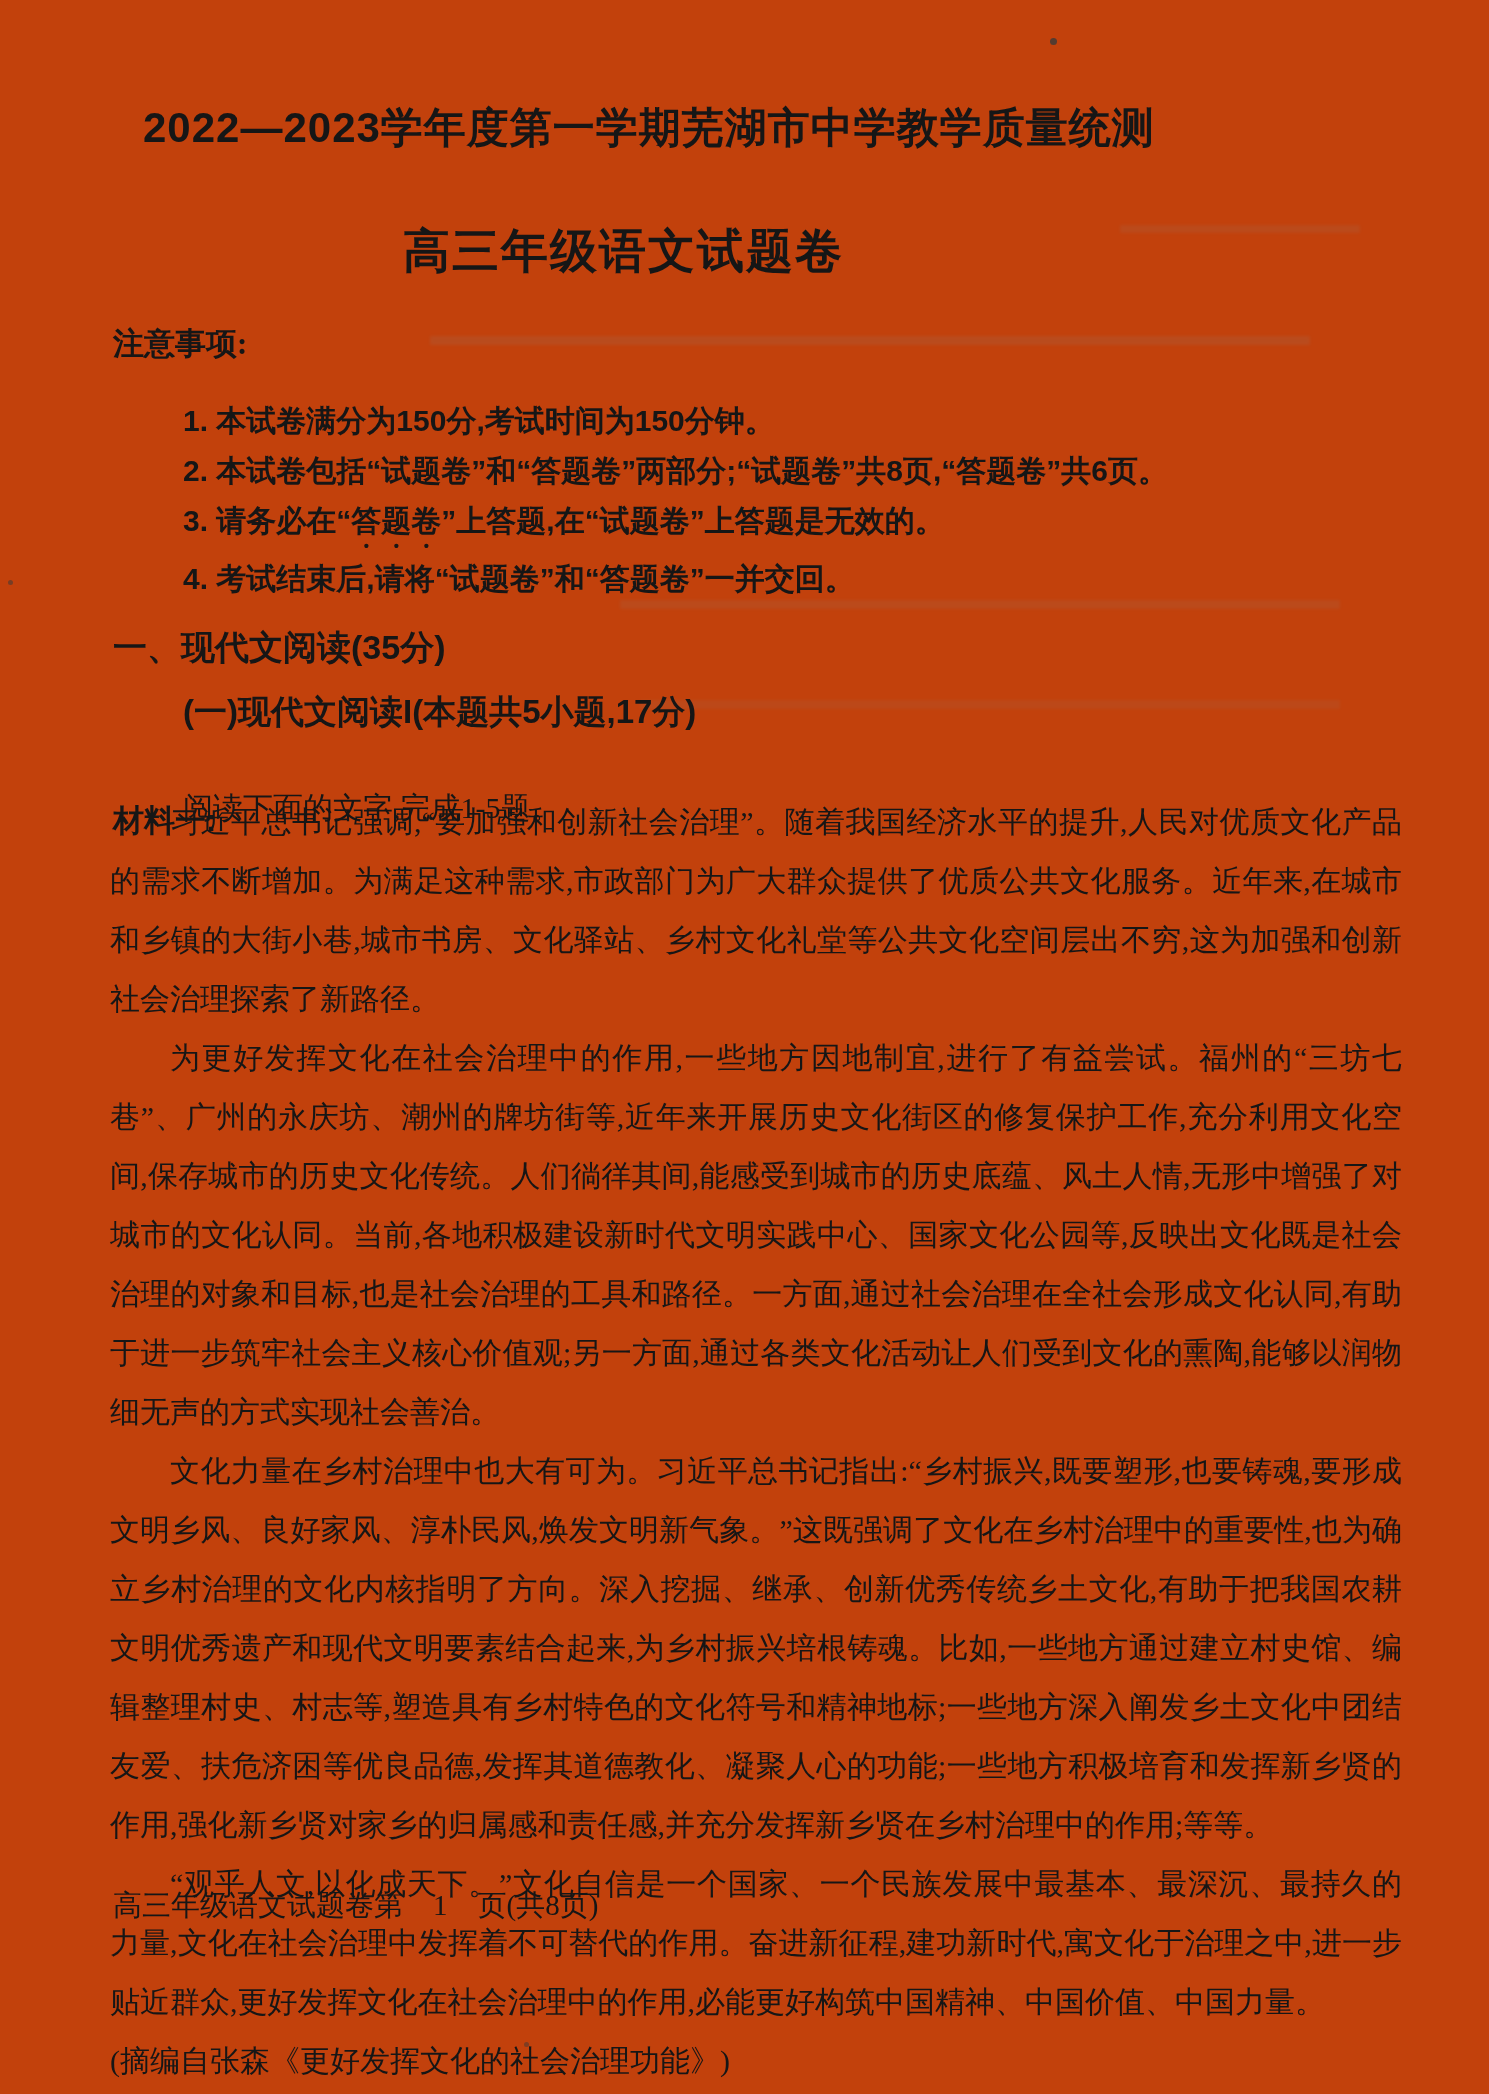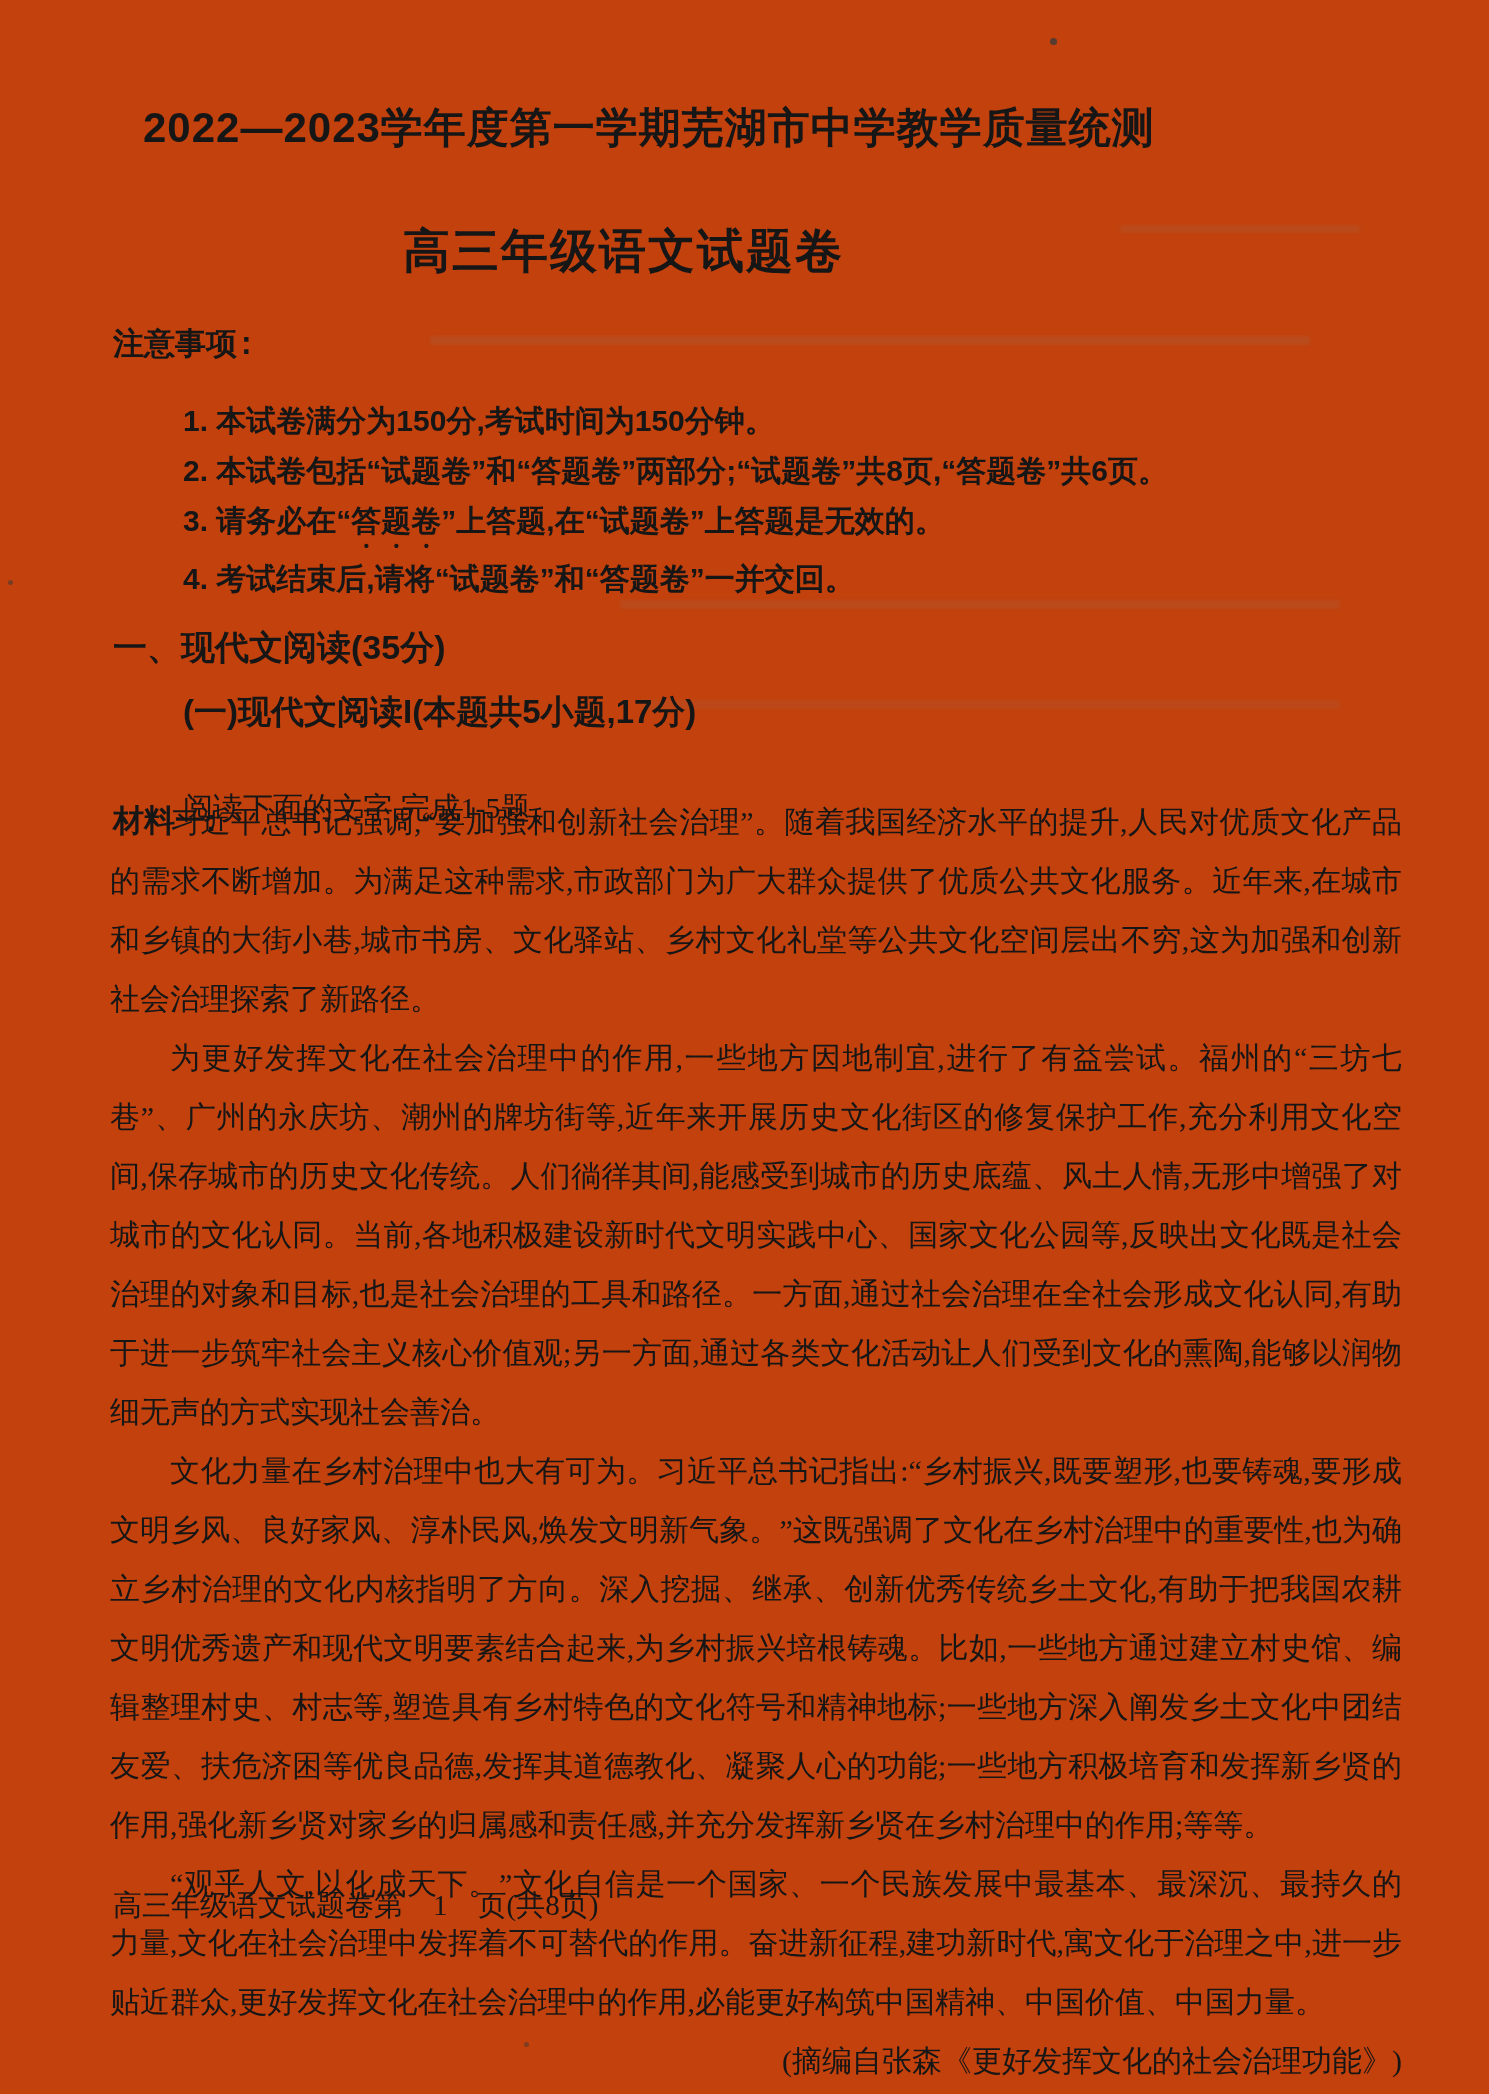--- a/index.html
+++ b/index.html
@@ -19,21 +19,21 @@
     font-weight:700;font-size:42px;letter-spacing:1px;white-space:nowrap;
   }
   .title-sub{
     position:absolute;left:393px;top:210px;margin:10px;
     font-family:"Liberation Sans","DejaVu Sans",sans-serif;
     font-weight:700;font-size:47px;letter-spacing:2px;white-space:nowrap;
   }
   
   .notice-heading{
     position:absolute;left:113px;top:323px;
-    font-family:Liberation Mono, monospace;
+    font-family:Liberation Serif, serif;
     font-weight:700;font-size:31px;
   }
   .notice-list{
     position:absolute;left:183px;top:396px;width:1220px;
     font-family:Liberation Sans, sans-serif;
     font-weight:700;font-size:30px;line-height:50px;
   }
   .notice-item{white-space:nowrap;}
   .emph{
     -webkit-text-emphasis:dot;-webkit-text-emphasis-position:under right;
@@ -58,21 +58,21 @@
     position:absolute;left:113px;top:800px;
     font-family:"Liberation Sans","DejaVu Sans",sans-serif;
     font-weight:700;font-size:31px;
   }
   
   .passage{
     position:absolute;left:110px;top:792px;width:1292px;
     font-size:30px;line-height:59px;text-align:justify;
   }
   .passage p{margin:0;text-indent:2em;}
-  .attribution{text-indent:0 !important;text-align:right;}
+  .attribution{text-indent:0 !important;text-align:left;}
   
   .footer{
     position:absolute;left:113px;top:1886px;width:1292px;
     text-align:left;font-size:29px;white-space:nowrap;
   }
   .footer .pagenum{margin:0 30px;}
   
   .speck{position:absolute;border-radius:50%;background:#3a3a3a;}
   .speck-1{left:1050px;top:38px;width:7px;height:7px;opacity:.8;}
   .speck-2{left:8px;top:580px;width:5px;height:5px;opacity:.55;}

